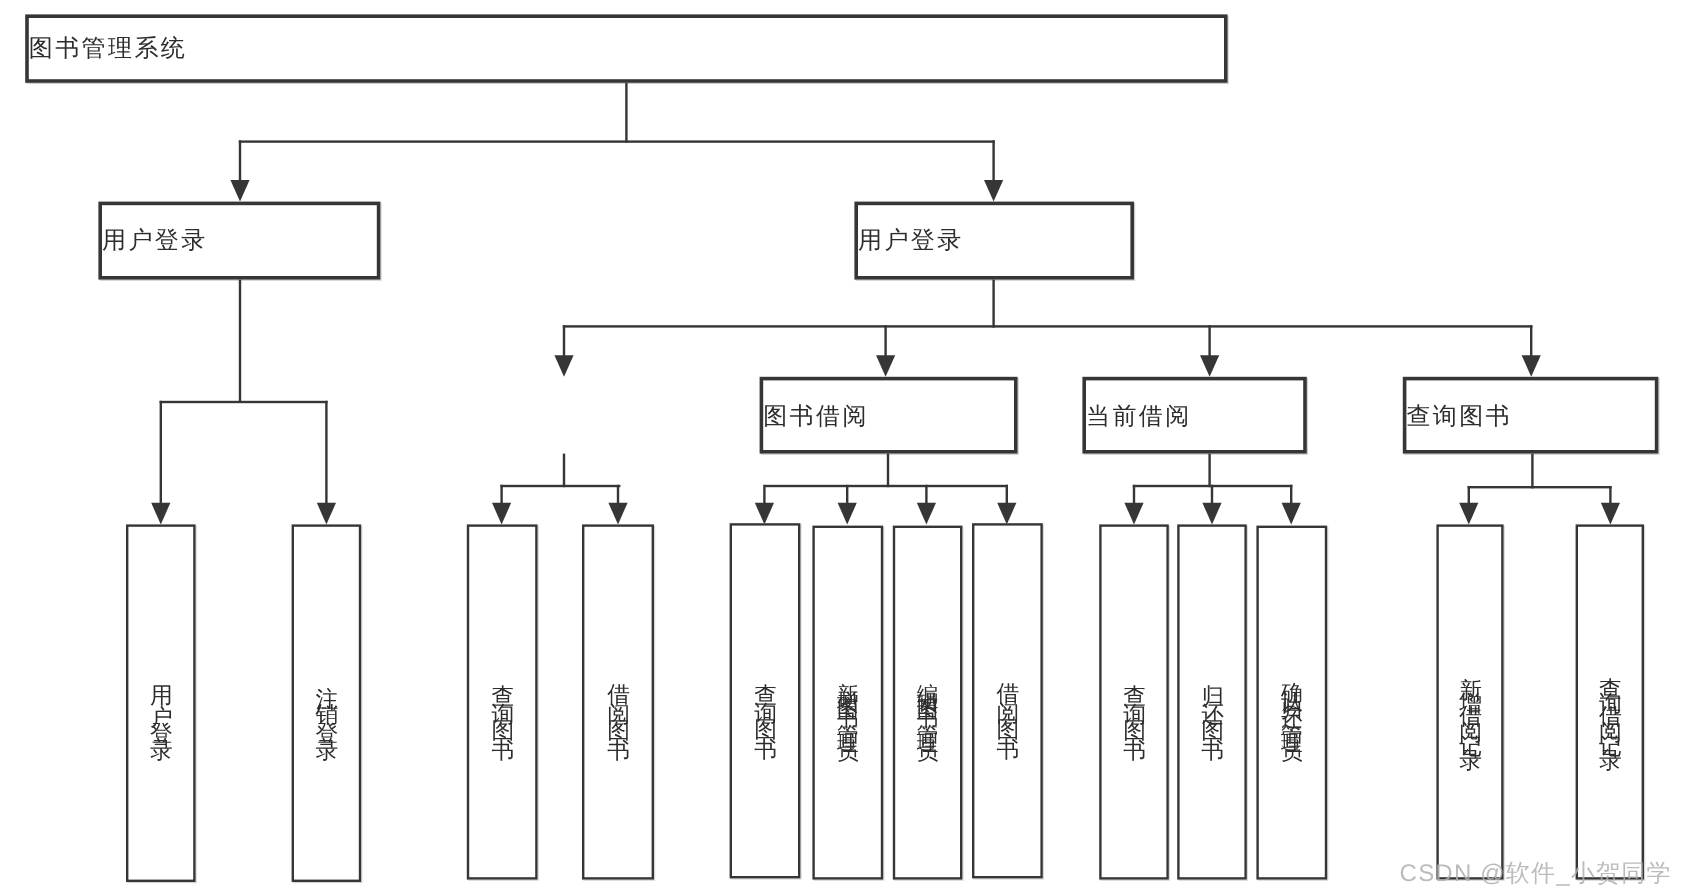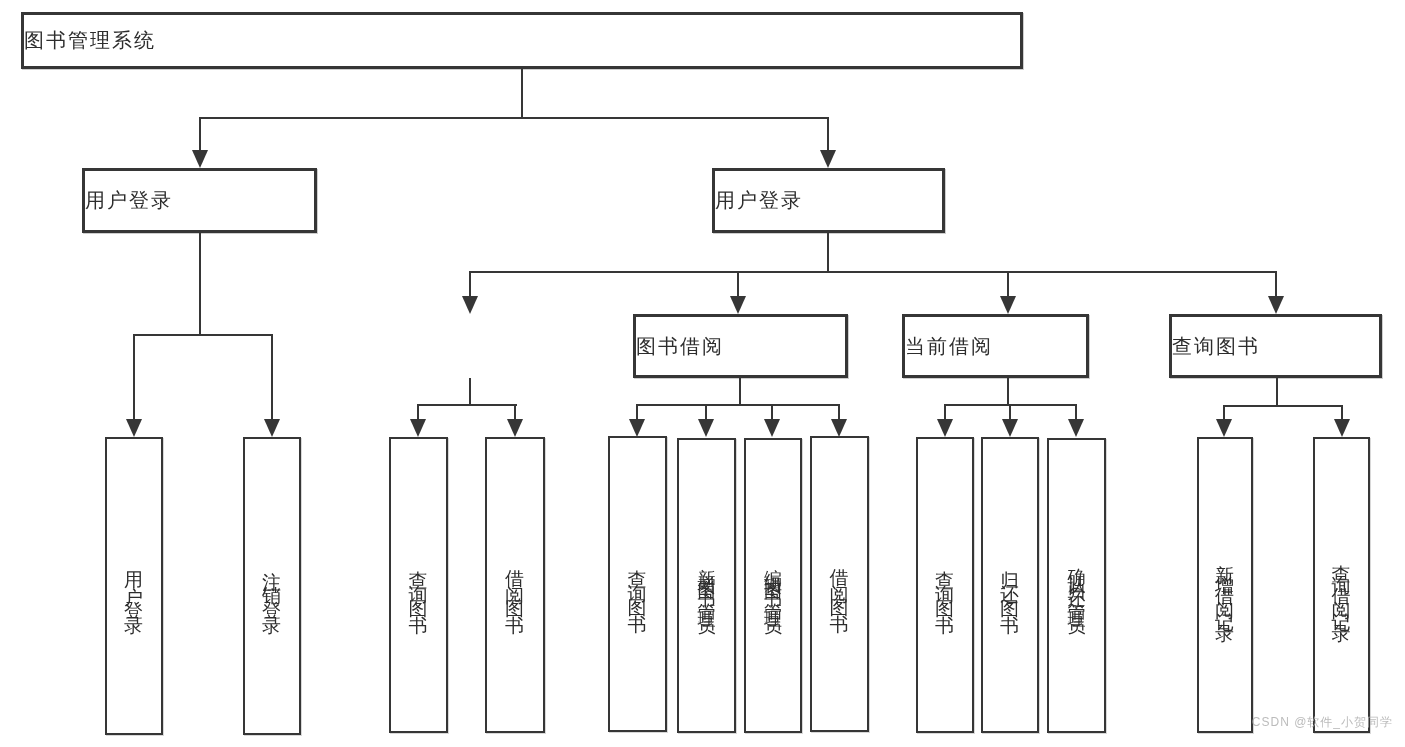--- a/index.html
+++ b/index.html
@@ -49,21 +49,21 @@
   .hl{position:absolute;height:2px;background:var(--line,#363636);}
   .arr{
     position:absolute;width:0;height:0;
     border-left:8px solid transparent;
     border-right:8px solid transparent;
     border-top:18px solid var(--line,#363636);
   }
   .watermark{
     position:absolute;
     right:12px;top:714px;
-    font-size:12px;
+    font-size:20px;
     color:var(--watermark,#b0b0b0);
     opacity:.85;
     z-index:5;
     letter-spacing:1px;
     white-space:nowrap;
   }
 </style>
 </head>
 <body>
 

